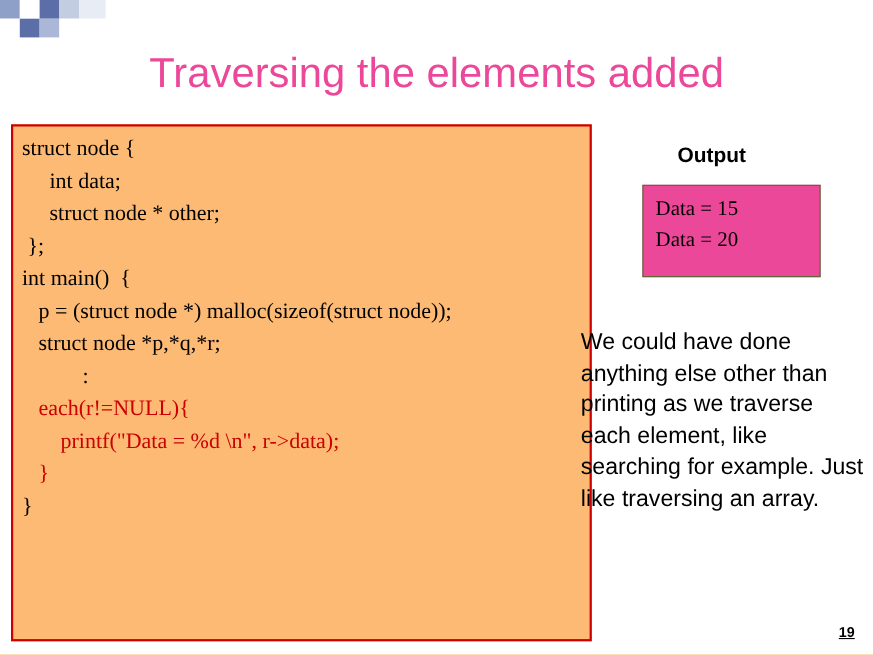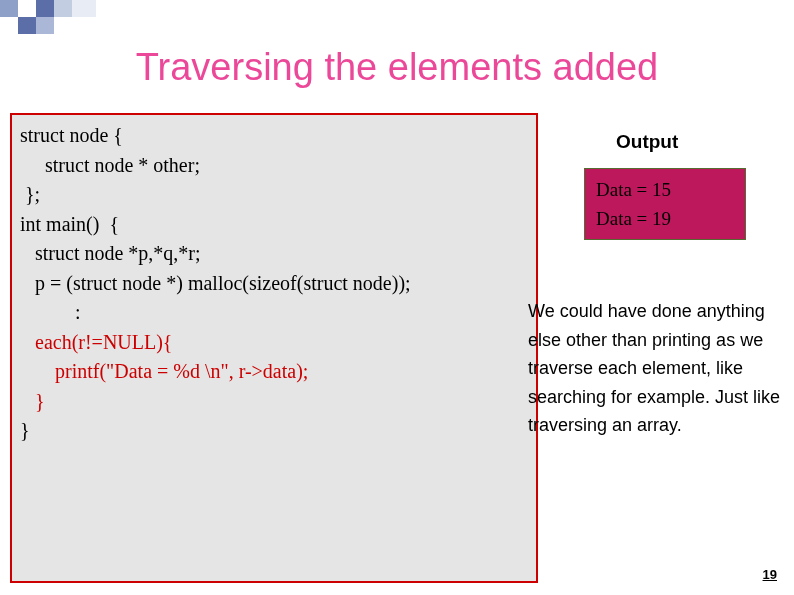--- a/index.html
+++ b/index.html
@@ -42,21 +42,21 @@
   }
 
   
   .code-box {
     position: absolute;
     left: 10px;
     top: 113px;
     width: 528px;
     height: 470px;
     border: 2px solid #cc0000;
-    background: #e5e5e5;
+    background: #fdba74;
     box-sizing: border-box;
     padding: 6px 8px 0 8px;
     overflow: hidden;
   }
   .code-line {
     font-family: "Liberation Serif", serif;
     font-size: 20px;
     line-height: 29.5px;
     color: #000000;
     white-space: pre;
@@ -73,41 +73,41 @@
     font-size: 19px;
     color: #000000;
     font-family: "Liberation Sans", sans-serif;
     font-weight: bold;
   }
   .output-box {
     position: absolute;
     left: 584px;
     top: 168px;
     width: 162px;
-    height: 72px;
-    background: #be185d;
+    height: 84px;
+    background: #ec4899;
     border: 1px solid #556b2f;
     box-sizing: border-box;
     padding: 6px 0 0 11px;
   }
   .output-line {
     font-family: "Liberation Serif", serif;
     font-size: 19px;
     line-height: 29px;
     color: #000000;
     white-space: pre;
   }
 
   
   .note {
     position: absolute;
     left: 528px;
     top: 297px;
     width: 262px;
-    font-size: 18px;
+    font-size: 21px;
     line-height: 28.5px;
     color: #000000;
     font-family: "Liberation Sans", sans-serif;
   }
 
   
   .page-num {
     position: absolute;
     right: 17px;
     bottom: 13px;
@@ -132,37 +132,38 @@
     <div class="blk" style="left: 36px; top: 17px; width: 18px; height: 17px; background: rgb(170, 183, 214);"></div>
     <div class="blk" style="left: 54px; top: 17px; width: 18px; height: 17px; background: rgb(255, 255, 255);"></div>
     <div class="blk" style="left: 72px; top: 17px; width: 24px; height: 17px; background: rgb(255, 255, 255);"></div>
   </div>
 
 <div class="slide-title">Traversing the elements added</div>
 
 <div class="code-box">
   <div>
       <div class="code-line">struct node {</div>
+      <div class="code-line">     int data;</div>
       <div class="code-line">     struct node * other;</div>
       <div class="code-line"> };</div>
       <div class="code-line">int main()  {</div>
+      <div class="code-line">   p = (struct node *) malloc(sizeof(struct node));</div>
       <div class="code-line">   struct node *p,*q,*r;</div>
-      <div class="code-line">   p = (struct node *) malloc(sizeof(struct node));</div>
       <div class="code-line">           :</div>
       <div class="code-line red">   each(r!=NULL){</div>
       <div class="code-line red">       printf("Data = %d \n", r-&gt;data);</div>
       <div class="code-line red">   }</div>
       <div class="code-line">}</div>
     </div>
 </div>
 
 <div class="output-label">Output</div>
 
 <div class="output-box">
   <div>
       <div class="output-line">Data = 15</div>
-      <div class="output-line">Data = 19</div>
+      <div class="output-line">Data = 20</div>
     </div>
 </div>
 
 <div class="note">We could have done anything else other than printing as we traverse each element, like searching for example. Just like traversing an array.</div>
 
 <div class="page-num">19</div>
 
 </body></html>

